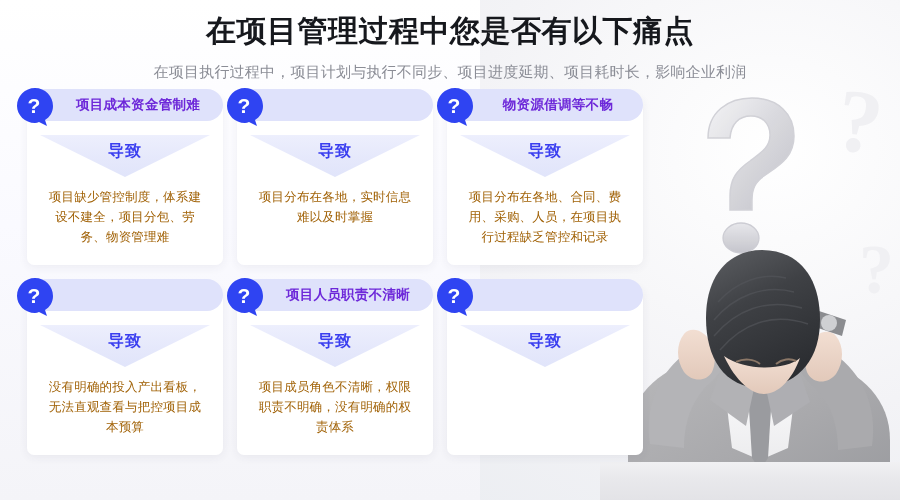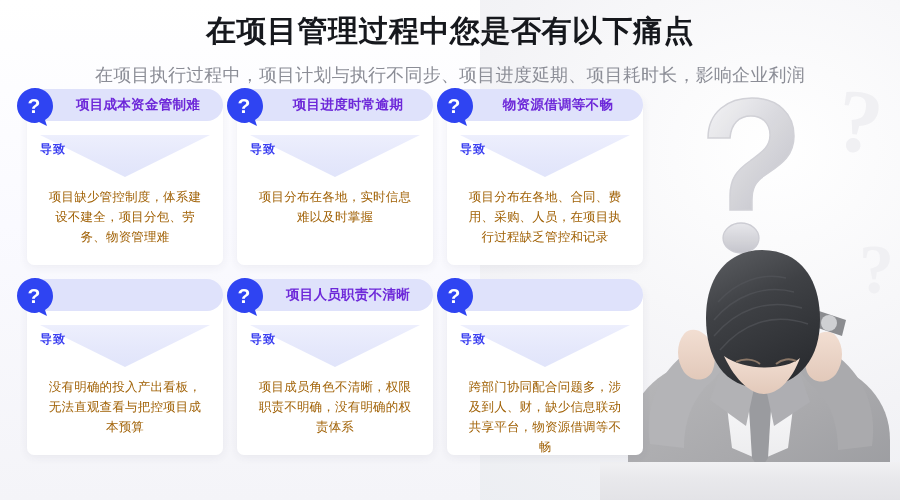--- a/index.html
+++ b/index.html
@@ -58,21 +58,21 @@
   
   #header { position:absolute; left:0; top:0; width:900px; text-align:center; z-index:5; }
   #page-title {
     margin-top:11px;
     font-size:30px; font-weight:bold; color:#16181d;
     letter-spacing:.5px;
     text-shadow:0 1px 0 rgba(255,255,255,.6);
   }
   #page-subtitle {
     margin-top:11px;
-    font-size:18px; color:#8b8d96; letter-spacing:.2px;
+    font-size:15px; color:#8b8d96; letter-spacing:.2px;
   }
 
   
   #card-grid {
     position:absolute; left:27px; top:97px;
     width:620px;
     display:grid;
     grid-template-columns:repeat(3,196px);
     grid-column-gap:14px;
     grid-row-gap:22px;
@@ -123,22 +123,22 @@
     width:170px; height:42px;
   }
   .cause-arrow .chev {
     position:absolute; inset:0;
     background:linear-gradient(180deg,#eceefd 0%,#e4e7fb 55%,#dfe3fa 100%);
     clip-path:polygon(0% 0%, 100% 0%, 50% 100%);
     opacity:.95;
   }
   .cause-label {
     position:absolute; left:0; top:6px; width:100%;
-    text-align:left;
-    font-size:12px; font-weight:bold; color:#3a3ef0;
+    text-align:center;
+    font-size:16px; font-weight:bold; color:#3a3ef0;
     letter-spacing:1px;
   }
 
   .card-body {
     margin:10px 16px 0;
     font-size:12.5px;
     line-height:20px;
     color:#a16207;
     text-align:center;
     letter-spacing:.2px;
@@ -266,21 +266,20 @@
     <div class="cause-arrow">
       <div class="chev"></div>
       <div class="cause-label">导致</div>
     </div>
     <div class="card-body">项目缺少管控制度，体系建设不建全，项目分包、劳务、物资管理难</div>
   </div>
 
   <div class="pain-card">
     <div class="card-head">
       <div class="head-pill"></div>
-      <div class="head-title">项目进度时常逾期</div>
       <div class="qbubble">
         <svg viewBox="0 0 42 42">
           <path d="M21,3 C31,3 39,11 39,21 C39,27 36,32 31,35 L33,41 L25,37
                    C23.7,37.7 22.4,38 21,38 C11,38 3,30 3,21 C3,11 11,3 21,3 Z" fill="#2f44f2"></path>
           <text x="20" y="28" text-anchor="middle" font-family="Liberation Sans, sans-serif" font-size="21" font-weight="bold" fill="#ffffff">?</text>
         </svg>
       </div>
     </div>
     <div class="cause-arrow">
       <div class="chev"></div>
@@ -353,16 +352,15 @@
           <path d="M21,3 C31,3 39,11 39,21 C39,27 36,32 31,35 L33,41 L25,37
                    C23.7,37.7 22.4,38 21,38 C11,38 3,30 3,21 C3,11 11,3 21,3 Z" fill="#2f44f2"></path>
           <text x="20" y="28" text-anchor="middle" font-family="Liberation Sans, sans-serif" font-size="21" font-weight="bold" fill="#ffffff">?</text>
         </svg>
       </div>
     </div>
     <div class="cause-arrow">
       <div class="chev"></div>
       <div class="cause-label">导致</div>
     </div>
-    <div class="card-body">跨部门协同配合问题多，涉及到人、财，缺少信息联动共享平台，物资源借调等不畅</div>
   </div>
 
 </div>
 
 </body></html>

